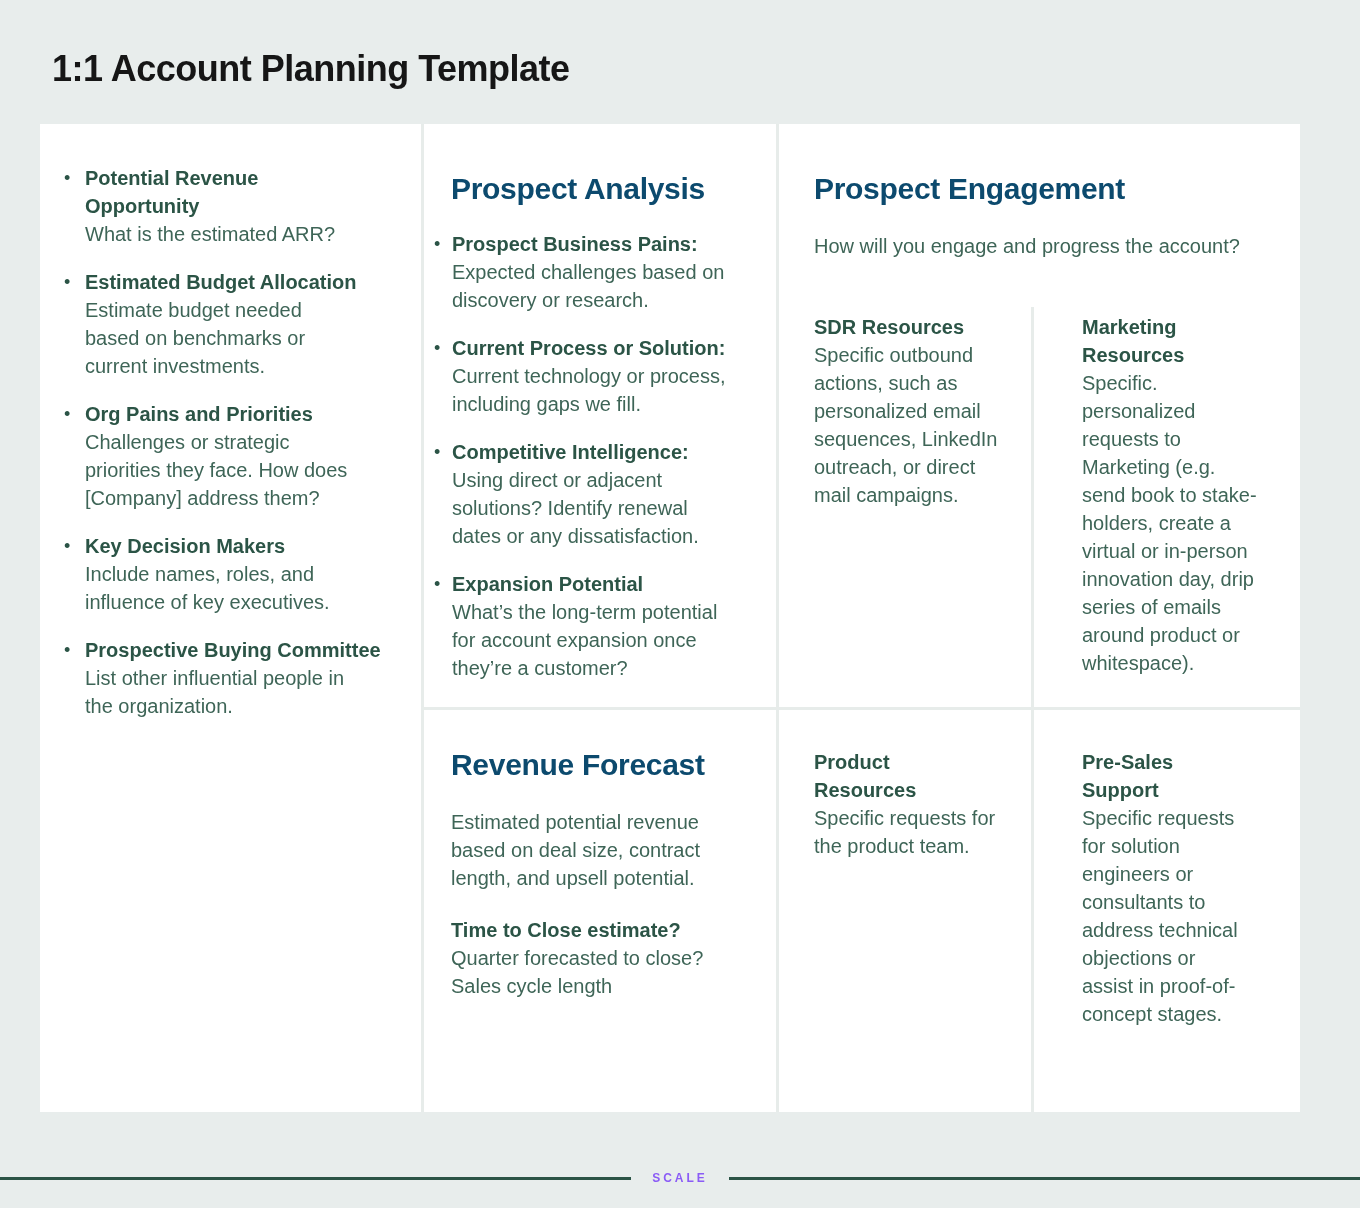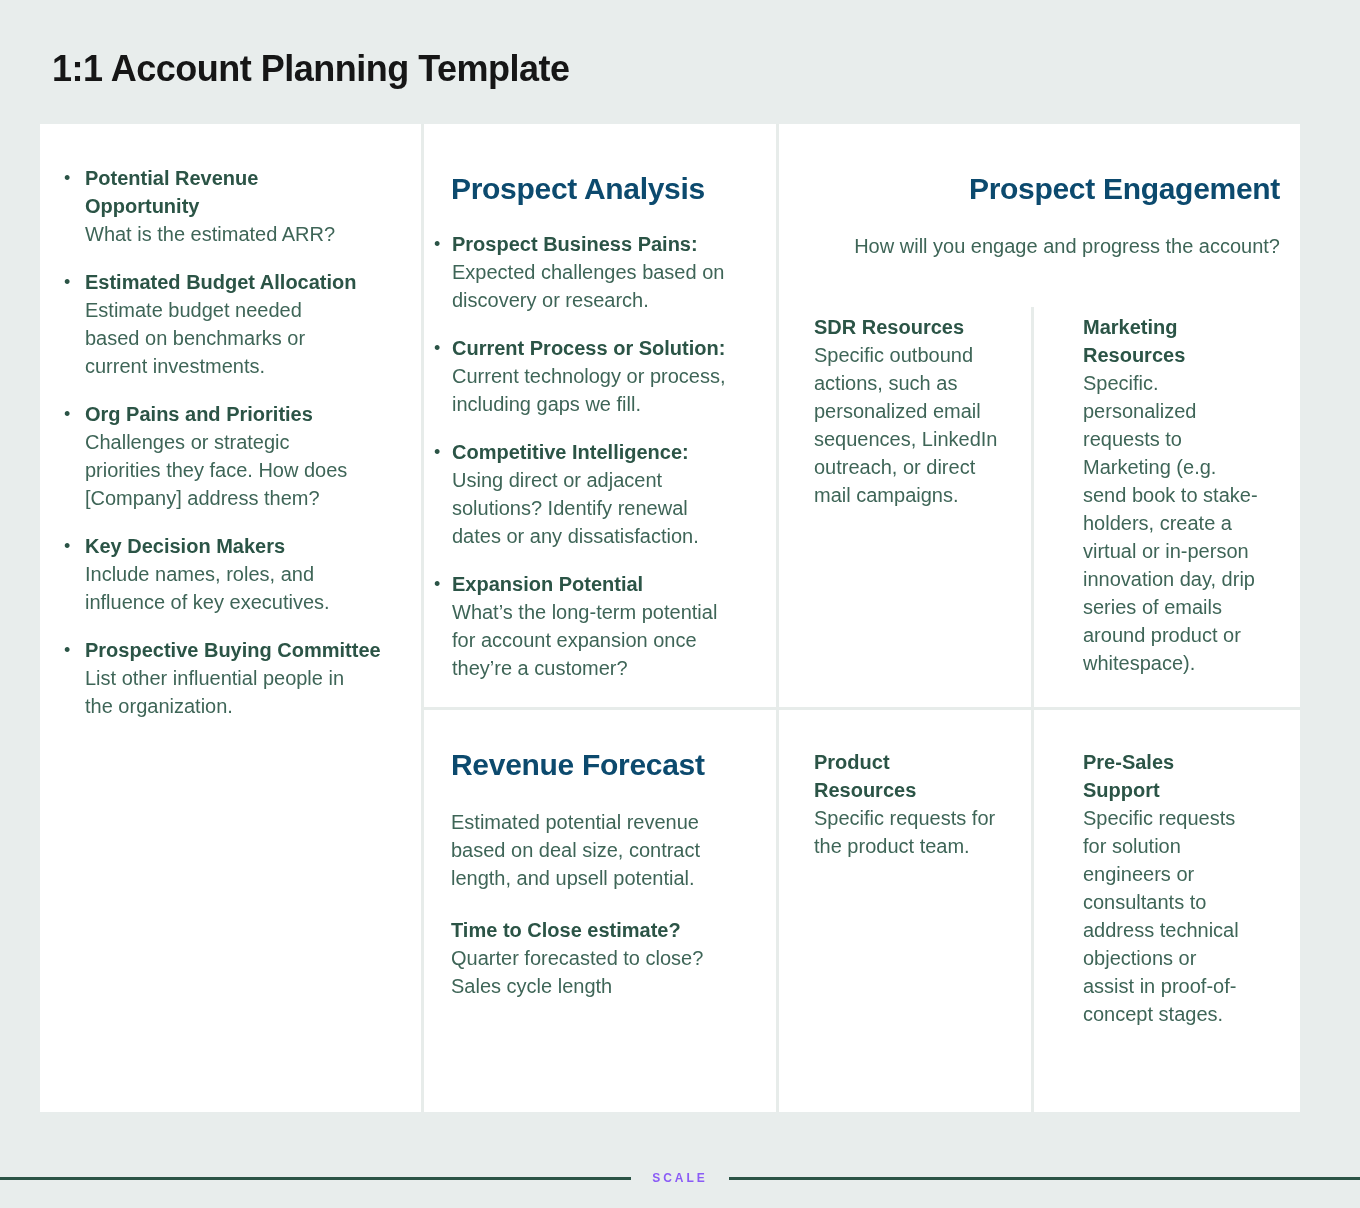--- a/index.html
+++ b/index.html
@@ -21,29 +21,29 @@
   }
 
   .col { box-sizing:border-box; }
   .col1 { width:384px; border-right:3px solid #e7ecea; padding:40px 20px 0 24px; }
   .col2 { width:355px; border-right:3px solid #e7ecea; display:flex; flex-direction:column; }
   .col3 { flex:1; display:flex; flex-direction:column; }
 
   .col2-top { height:586px; box-sizing:border-box; border-bottom:3px solid #e7ecea; padding:46px 16px 0 27px; }
   .col2-bottom { flex:1; padding:36px 16px 0 27px; }
 
-  .col3-intro { height:183px; box-sizing:border-box; padding:46px 20px 0 35px;text-align:right; }
+  .col3-intro { height:183px; box-sizing:border-box; padding:46px 20px 0 35px; }
   .col3-sub { flex:1; position:relative; display:flex; flex-direction:column; }
   .vline { position:absolute; left:252px; top:0; bottom:0; width:3px; background:#e7ecea; }
   .sub-row { display:flex; }
   .sub-top { height:403px; box-sizing:border-box; border-bottom:3px solid #e7ecea; }
   .sub-bottom { flex:1; }
   .cell { box-sizing:border-box; }
   .cell-left { width:255px; padding:6px 26px 0 35px; }
-  .cell-right { flex:1; padding:6px 16px 0 36px;margin-left:13px; }
+  .cell-right { flex:1; padding:6px 16px 0 48px; }
   .sub-bottom .cell { padding-top:38px; }
 
   h2 { margin:0; font-size:30px; font-weight:700; color:#0c4a6e; letter-spacing:-0.3px; line-height:38px; }
   .col2-top h2 { margin-bottom:22px; }
   .col2-bottom h2 { margin-bottom:24px; }
   .col3-intro h2 { margin-bottom:24px; }
 
   .item-heading, .body { font-size:20px; line-height:28px; white-space:pre-line; }
   .item-heading { font-weight:700; color:#2b5446; }
   .body { color:#3e6557; margin:0; }

